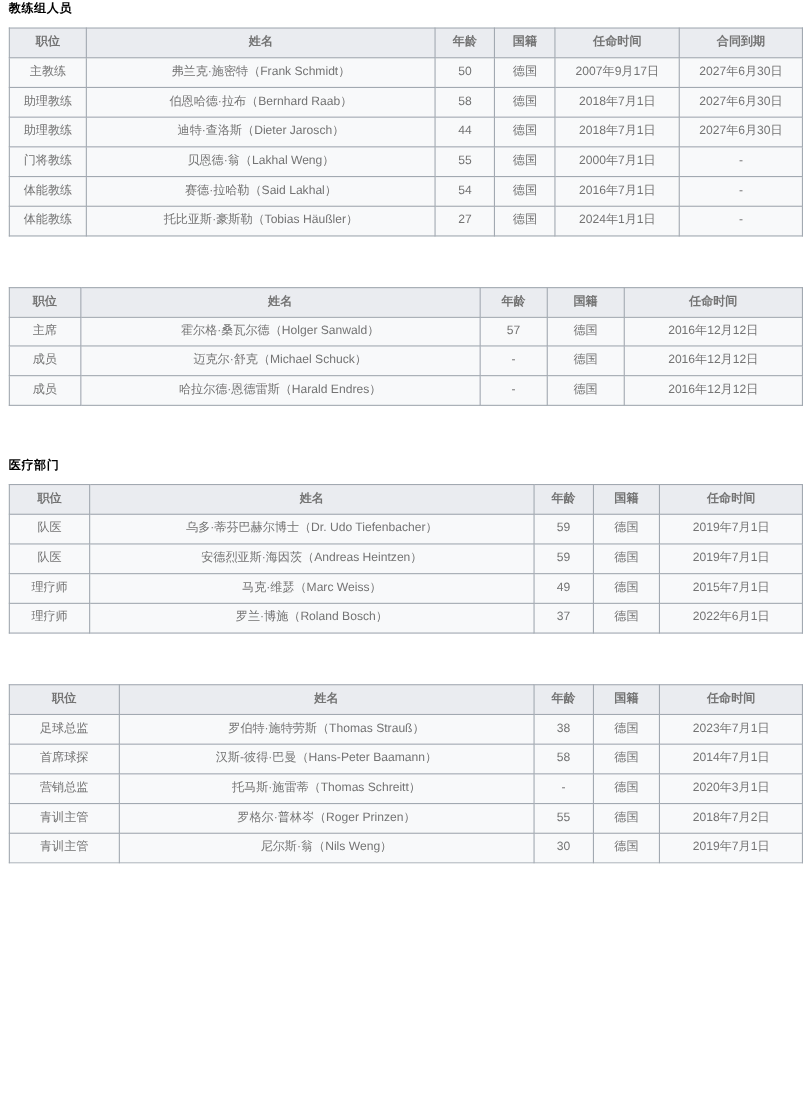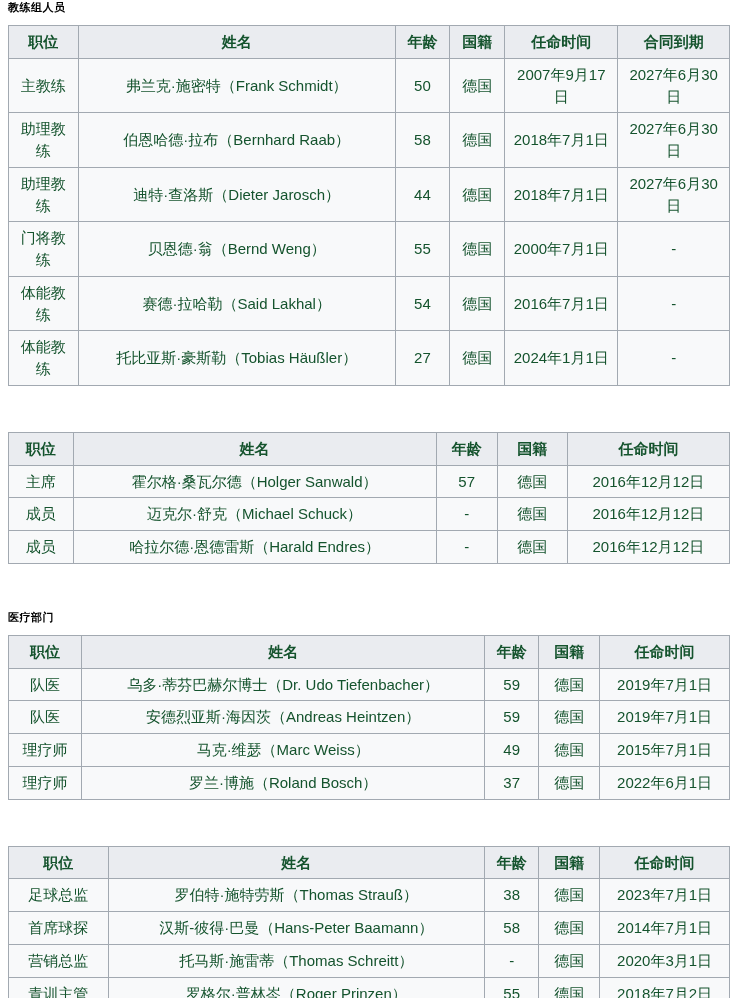--- a/index.html
+++ b/index.html
@@ -29,22 +29,22 @@
     color: #000;
     letter-spacing: 0.5px;
   }
   .section + .section {
     margin-top: 46px;
   }
   table.wikitable {
     border-collapse: collapse;
     background: #f8f9fa;
     margin: 0 0 0 8px;
-    font-size: 15px;
-    color: #14532d;
+    font-size: 11px;
+    color: #737373;
   }
   table.wikitable th,
   table.wikitable td {
     border: 1px solid #a2a9b1;
     padding: 5px 8px;
     text-align: center;
     vertical-align: middle;
     line-height: 1.45;
   }
   table.wikitable th {
@@ -125,21 +125,21 @@
             <tr>
               <td class="col-pos">助理教练</td>
               <td class="col-name">迪特·查洛斯（Dieter Jarosch）</td>
               <td class="col-age">44</td>
               <td class="col-nat">德国</td>
               <td class="col-date">2018年7月1日</td>
               <td class="col-exp">2027年6月30日</td>
             </tr>
             <tr>
               <td class="col-pos">门将教练</td>
-              <td class="col-name">贝恩德·翁（Bernd Weng）</td>
+              <td class="col-name">贝恩德·翁（Lakhal Weng）</td>
               <td class="col-age">55</td>
               <td class="col-nat">德国</td>
               <td class="col-date">2000年7月1日</td>
               <td class="col-exp">-</td>
             </tr>
             <tr>
               <td class="col-pos">体能教练</td>
               <td class="col-name">赛德·拉哈勒（Said Lakhal）</td>
               <td class="col-age">54</td>
               <td class="col-nat">德国</td>

